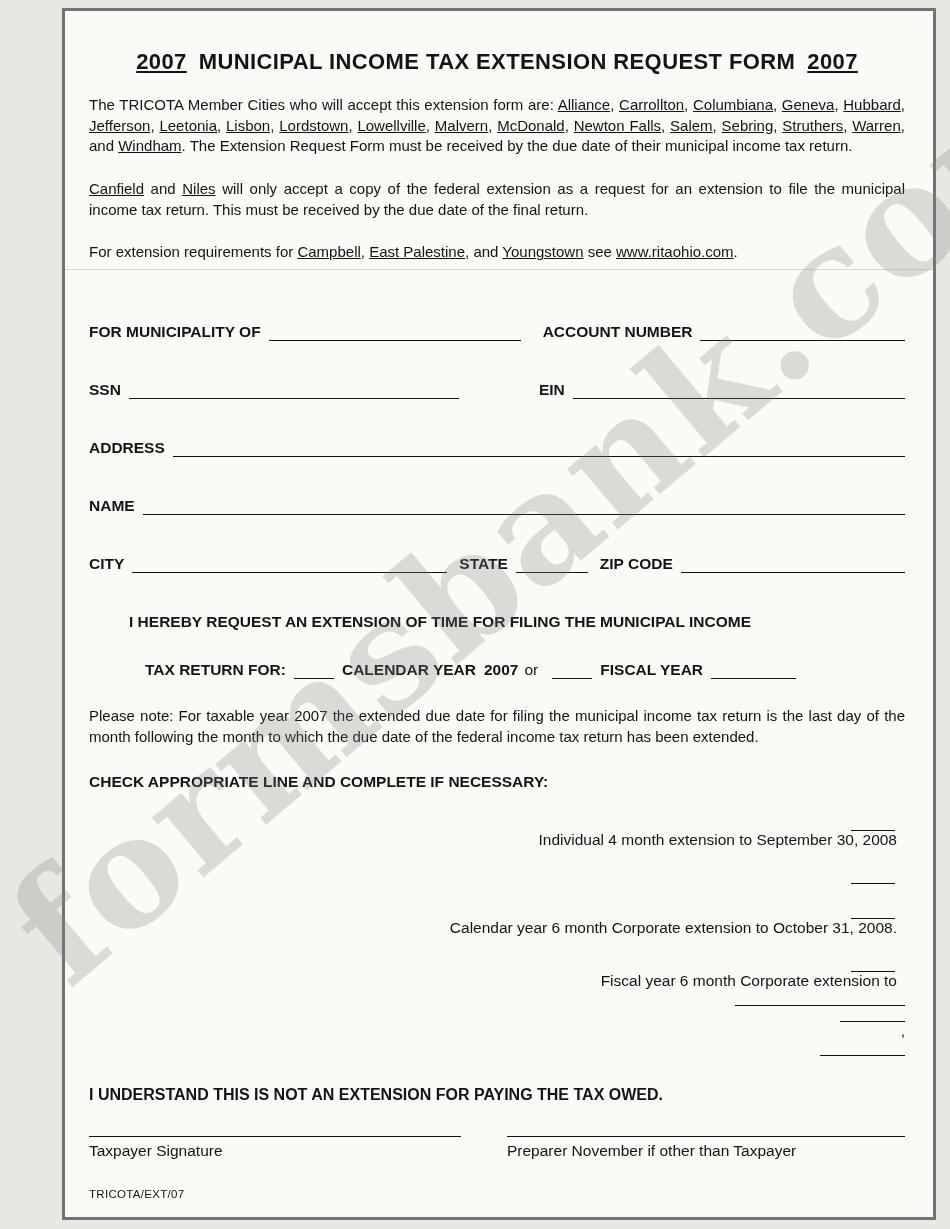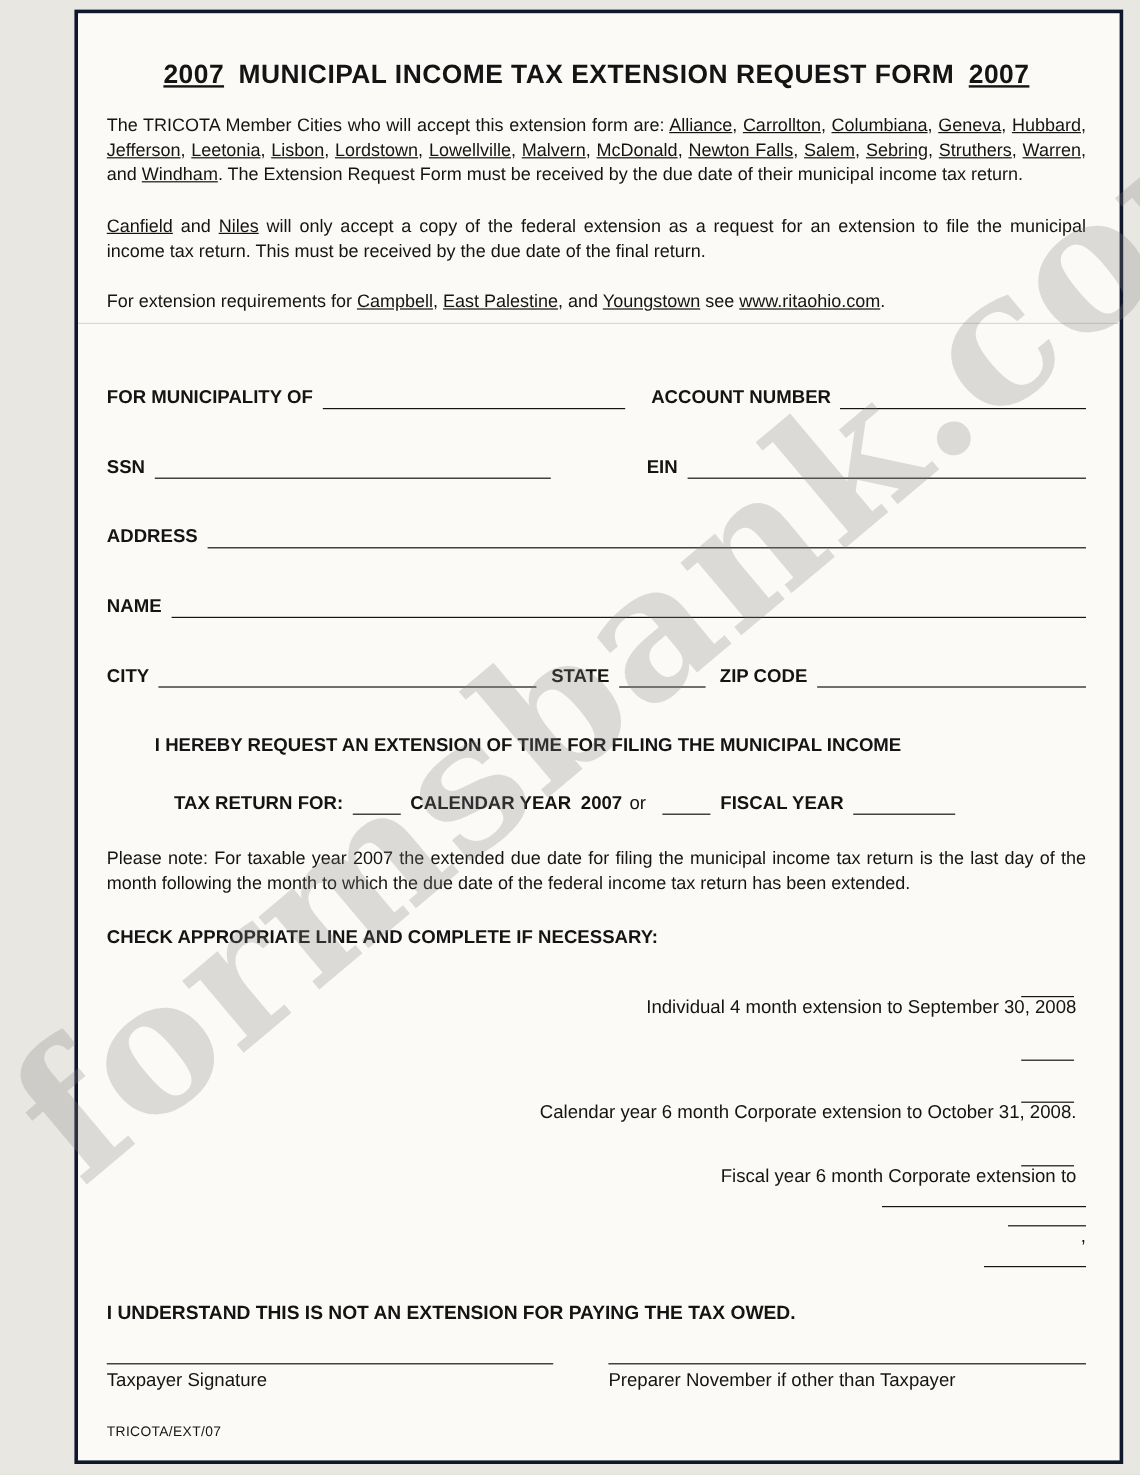--- a/index.html
+++ b/index.html
@@ -3,21 +3,21 @@
 <meta charset="utf-8">
 <style>
   html,body{margin:0;padding:0;background:#d9d8d4;}
   .page{
     position:relative;width:950px;height:1229px;margin:0 auto;
     background:#e8e7e2;overflow:hidden;
     font-family:"Liberation Sans", sans-serif;color:#141414;
   }
   .form-box{
     position:absolute;left:62px;top:8px;width:874px;height:1212px;
-    border:3px solid #0f172a;background:#fbfaf6;box-sizing:border-box;
+    border:3px solid #737373;background:#fbfaf6;box-sizing:border-box;
     padding:24px 28px 0 24px;z-index:1;
   }
   .scan-line{position:absolute;left:0;right:0;top:258px;border-top:1px solid #d9d6cd;}
   .watermark{
     position:absolute;left:34px;top:860px;z-index:3;pointer-events:none;
     font-family:"DejaVu Serif", serif;font-weight:bold;font-size:152px;
     color:rgba(128,128,126,0.26);white-space:nowrap;letter-spacing:2px;
     transform:rotate(-40deg);transform-origin:0 50%;
   }
   .title{

